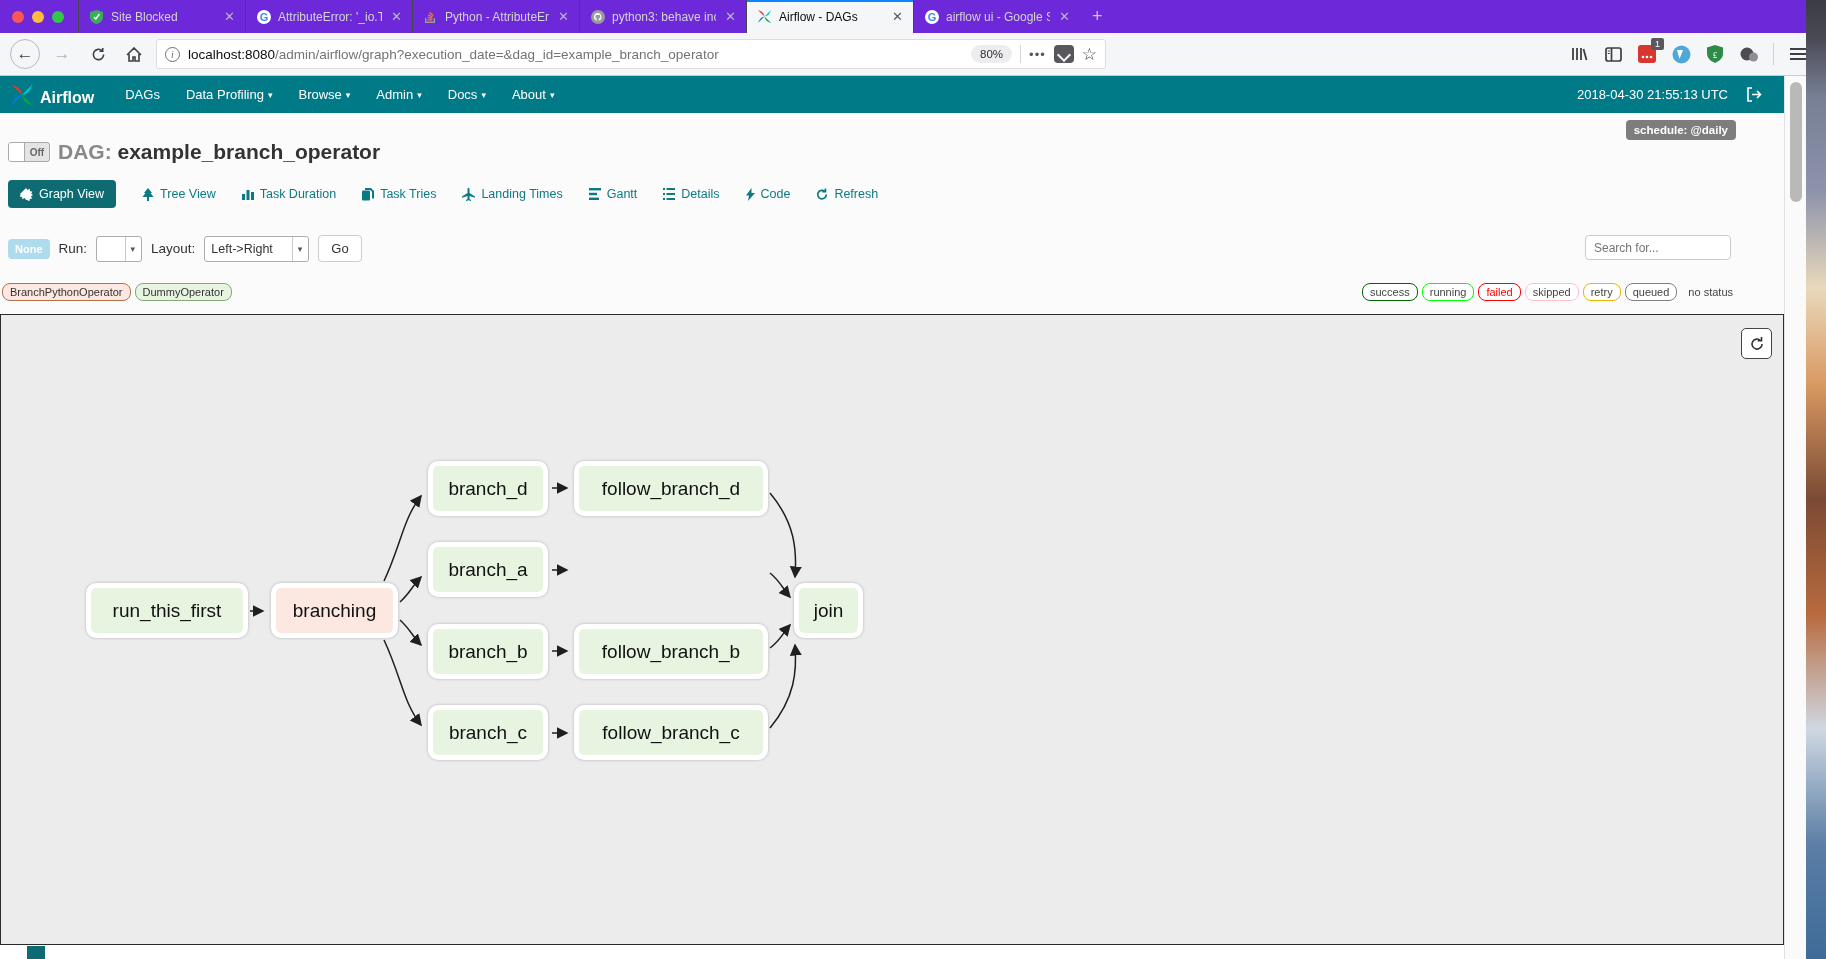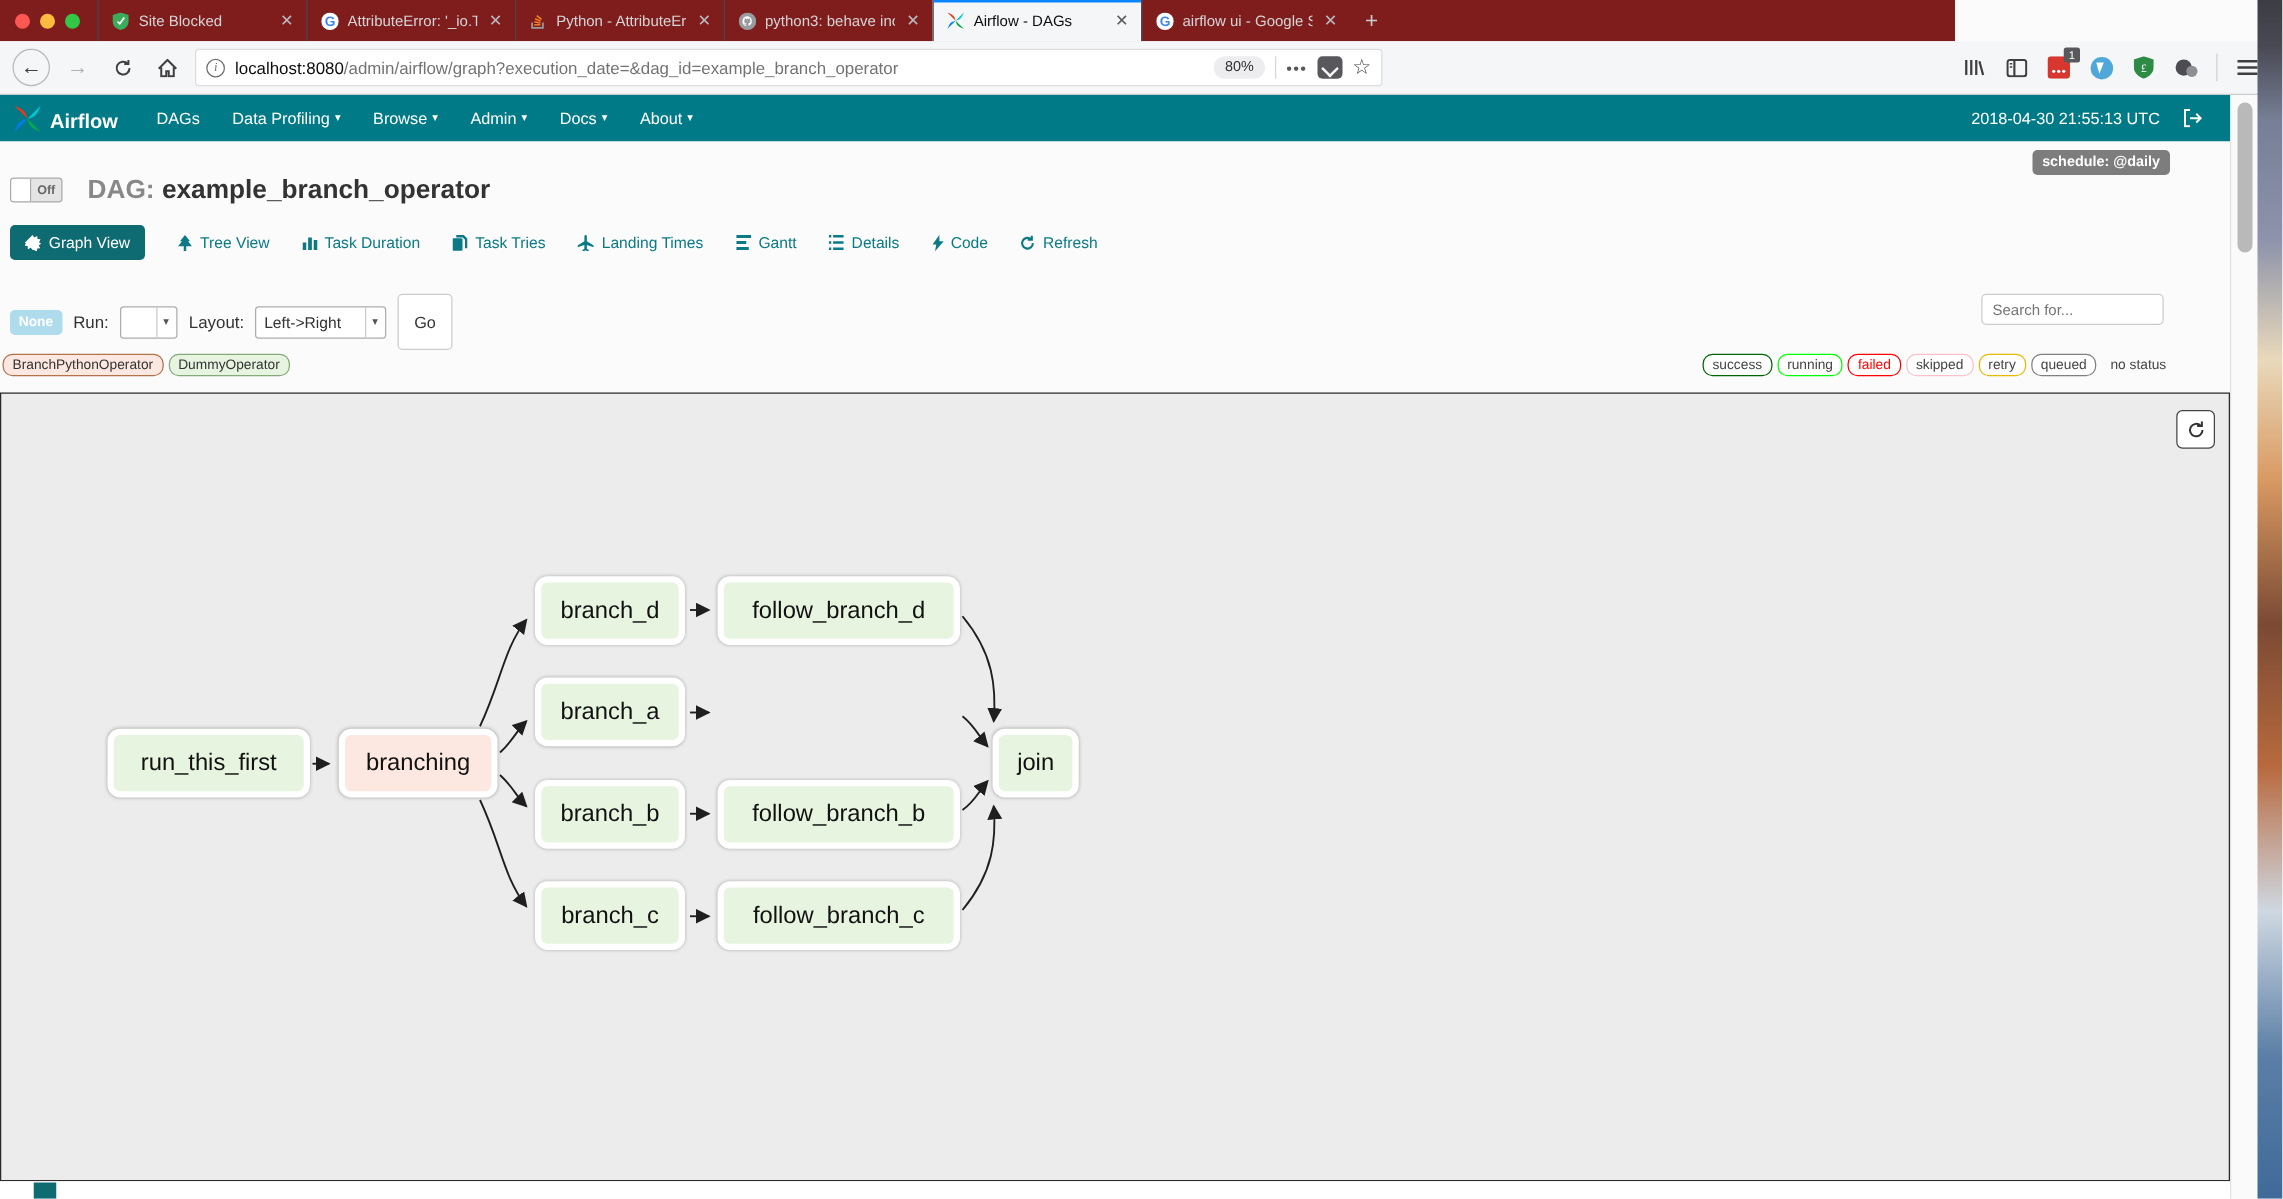--- a/index.html
+++ b/index.html
@@ -1,22 +1,22 @@
 <!DOCTYPE html>
 <html><head>
 <meta charset="utf-8">
 <style>
   * { margin:0; padding:0; box-sizing:border-box; }
   html,body { width:1826px; height:959px; overflow:hidden;
     font-family:"Liberation Sans","DejaVu Sans",sans-serif; background:#fbfbfb; }
   .window { position:relative; width:1826px; height:959px; }
 
   
-  .tabbar { position:absolute; top:0; left:0; width:1564px; height:33px;
-    background:#7f1d1d; display:flex; align-items:stretch; }
+  .tabbar { position:absolute; top:0; left:0; width:1826px; height:33px;
+    background:#6d28d9; display:flex; align-items:stretch; }
   .traffic { display:flex; align-items:center; gap:8px; padding:0 14px 0 12px; }
   .traffic i { width:12px; height:12px; border-radius:50%; display:block; }
   .t-red{background:#fc5753;} .t-yellow{background:#fdbc40;} .t-green{background:#33c748;}
   .tab { width:167px; display:flex; align-items:center; gap:7px; padding:0 8px 0 10px;
     color:#d4d4d6; font-size:12px; border-left:1px solid #46464a; position:relative;
     cursor:default; }
   .tab .title { flex:1; white-space:nowrap; overflow:hidden; }
   .tab .close { color:#b9b9bd; font-size:13px; padding:0 2px; }
   .tab.active { background:#f5f6f7; color:#0c0c0d; border-left:1px solid #46464a; }
   .tab.active::before { content:""; position:absolute; top:0; left:0; right:0;
@@ -69,21 +69,21 @@
   .airlogo { display:flex; align-items:flex-end; gap:6px; font-size:16px; font-weight:bold;
     padding-right:18px; }
   .airnav .item { font-size:13px; padding:0 13px; height:37px; display:flex;
     align-items:center; gap:4px; color:#fff; }
   .caret { font-size:9px; }
   .airnav .right { margin-left:auto; display:flex; align-items:flex-end; gap:18px;
     font-size:13px; padding-right:14px; }
 
   
   .page { position:absolute; top:113px; left:0; width:1786px; background:transparent; }
-  .titlerow { position:absolute; top:27px; left:8px; display:flex; align-items:center; gap:20px; }
+  .titlerow { position:absolute; top:27px; left:8px; display:flex; align-items:center; gap:8px; }
   .toggle { width:42px; height:20px; border:1px solid #aaa; border-radius:3px;
     background:#e4e4e4; display:flex; align-items:center; overflow:hidden; }
   .knob { width:16px; height:18px; background:#fff; border-right:1px solid #aaa; }
   .togglelabel { flex:1; text-align:center; font-size:10px; font-weight:bold; color:#666; }
   .dagtitle { font-size:21px; font-weight:bold; color:#888; }
   .dagtitle .name { color:#333; }
   .schedule { position:absolute; top:7px; right:50px; background:#7d7d7d; color:#fff;
     font-size:11.5px; font-weight:bold; padding:4px 8px; border-radius:4px; }
 
   .viewsrow { position:absolute; top:67px; left:8px; display:flex; align-items:center; gap:26px; }
@@ -93,21 +93,21 @@
 
   .controls { position:absolute; top:122px; left:8px; display:flex; align-items:center; gap:9px; }
   .nonebadge { background:#aedcec; color:#fff; font-size:11px; font-weight:bold;
     padding:4px 7px; border-radius:4px; }
   .ctl-label { font-size:13.5px; color:#333; }
   .select { height:26px; background:#fff; border:1px solid #adadad; border-radius:3px;
     display:flex; align-items:center; justify-content:space-between; padding:0 6px;
     font-size:12.5px; color:#333; }
   .select .sc { font-size:9px; color:#555; border-left:1px solid #c9c9c9; padding-left:5px;
     margin-left:6px; height:100%; display:flex; align-items:center; }
-  .gobtn { height:45px; background:#fff; border:1px solid #ccc; border-radius:4px;
+  .gobtn { height:27px; background:#fff; border:1px solid #ccc; border-radius:4px;
     padding:0 12px; font-size:13px; color:#333; display:flex; align-items:center; }
   .searchfor { position:absolute; top:122px; right:55px; width:146px; height:25px;
     border:1px solid #ccc; border-radius:4px; background:#fff; font-size:12px;
     color:#999; padding:0 8px; font-family:"Liberation Sans",sans-serif; }
 
   .legendrow { position:absolute; top:170px; left:0; width:1786px; height:20px; }
   .oplegend { position:absolute; left:2px; top:0; display:flex; gap:4px; }
   .oppill { font-size:11px; color:#333; padding:2px 7px; border-radius:8px; border:1px solid; }
   .statlegend { position:absolute; right:46px; top:0; display:flex; gap:4px; align-items:center; }
   .statpill { font-size:11px; color:#444; padding:2px 7px; border-radius:8px;

